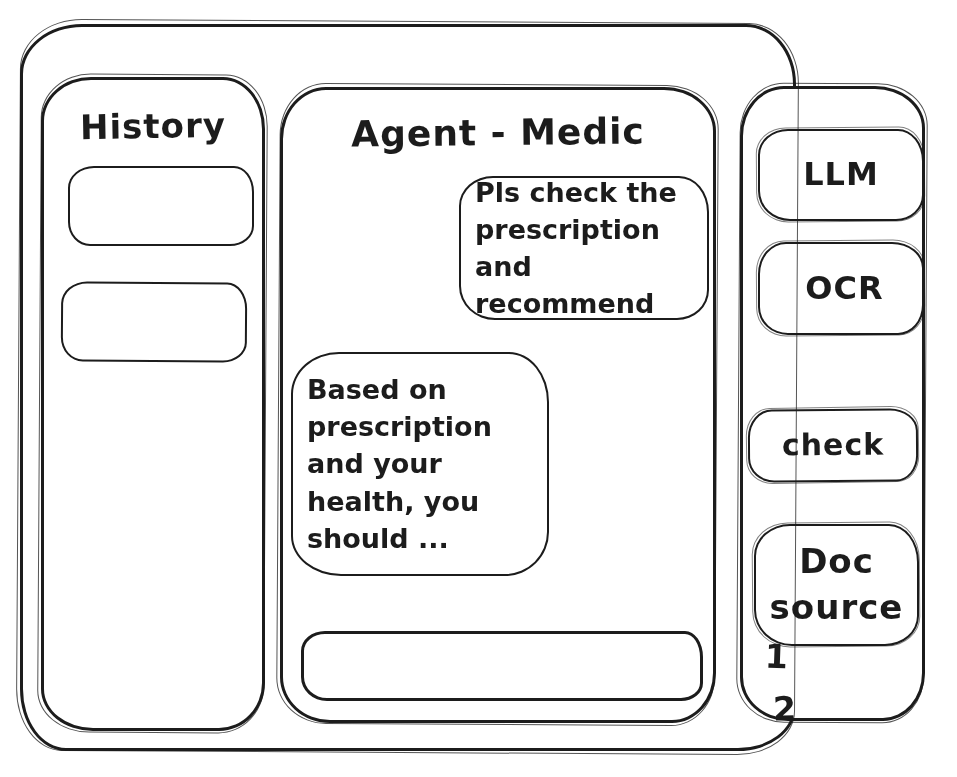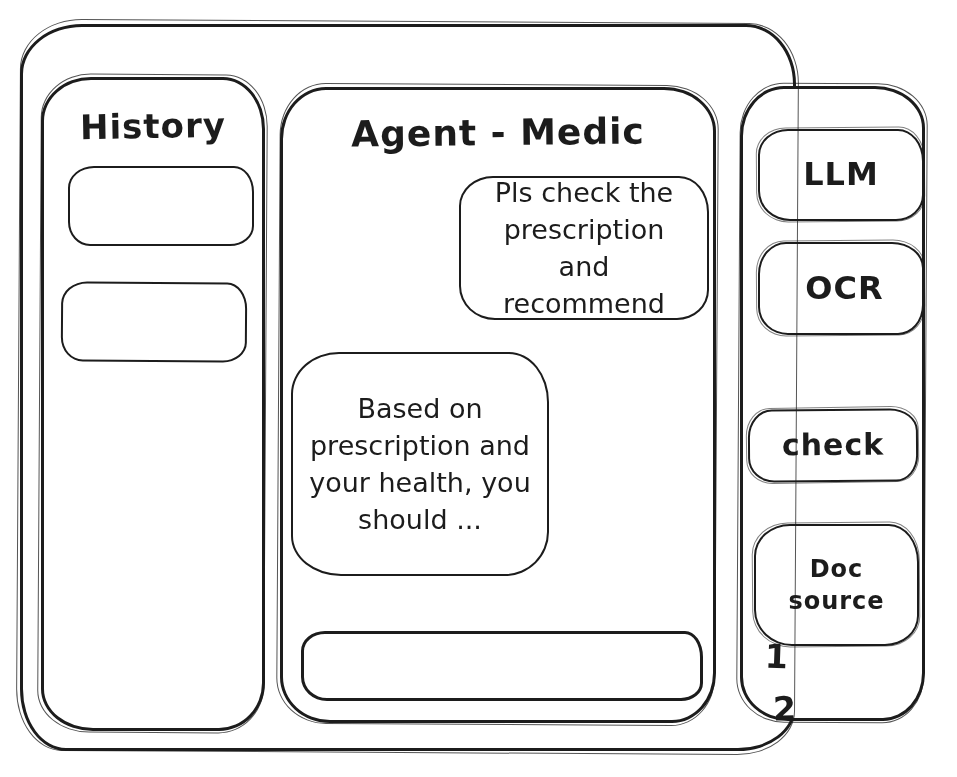--- a/index.html
+++ b/index.html
@@ -67,22 +67,21 @@
   #chat-panel{
     left:257px;top:60px;width:436px;height:636px;
     border-radius:46px 52px 44px 50px / 52px 44px 50px 46px;
   }
   #chat-title{
     font-size:36px;margin-top:22px;
     transform:rotate(-.6deg);
   }
   .bubble{
     display:flex;align-items:center;justify-content:center;
-    text-align:center;
-    font-size:27px;font-weight:400;line-height:1.38;
+    font-size:27px;font-weight:700;line-height:1.38;
     padding:10px 14px;
     border-width:2.8px;
   }
   #user-bubble{
     left:176px;top:86px;width:250px;height:144px;
     border-radius:34px 30px 32px 36px / 30px 36px 30px 34px;
   }
   #agent-bubble{
     left:8px;top:262px;width:258px;height:224px;
     border-radius:48px 40px 44px 50px / 42px 50px 44px 40px;
@@ -110,21 +109,21 @@
     border-width:2.8px;
     cursor:default;
     text-align:center;line-height:1.35;
   }
   #llm-button{left:15px;top:40px;width:166px;height:92px;
     border-radius:30px 26px 28px 32px / 26px 32px 26px 30px;}
   #ocr-button{left:15px;top:153px;width:166px;height:93px;
     border-radius:28px 32px 26px 30px / 32px 26px 30px 28px;padding-left:7px;}
   #params-button{left:5px;top:320px;width:170px;height:73px;font-size:30px;
     border-radius:24px 28px 22px 26px / 28px 22px 26px 24px;transform:rotate(-.4deg);}
-  #doc-source-button{left:11px;top:435px;width:165px;height:122px;font-size:24px;
+  #doc-source-button{left:11px;top:435px;width:165px;height:122px;font-size:34px;
     border-radius:36px 30px 34px 38px / 32px 38px 30px 36px;
     padding:4px 15px;}
   .doc-item{
     position:absolute;
     font-size:33px;font-weight:bold;
   }
   #doc-item-1{left:22px;top:548px;transform:rotate(2deg);}
   #doc-item-2{left:30px;top:600px;transform:rotate(-2deg);}
 </style>
 </head>

